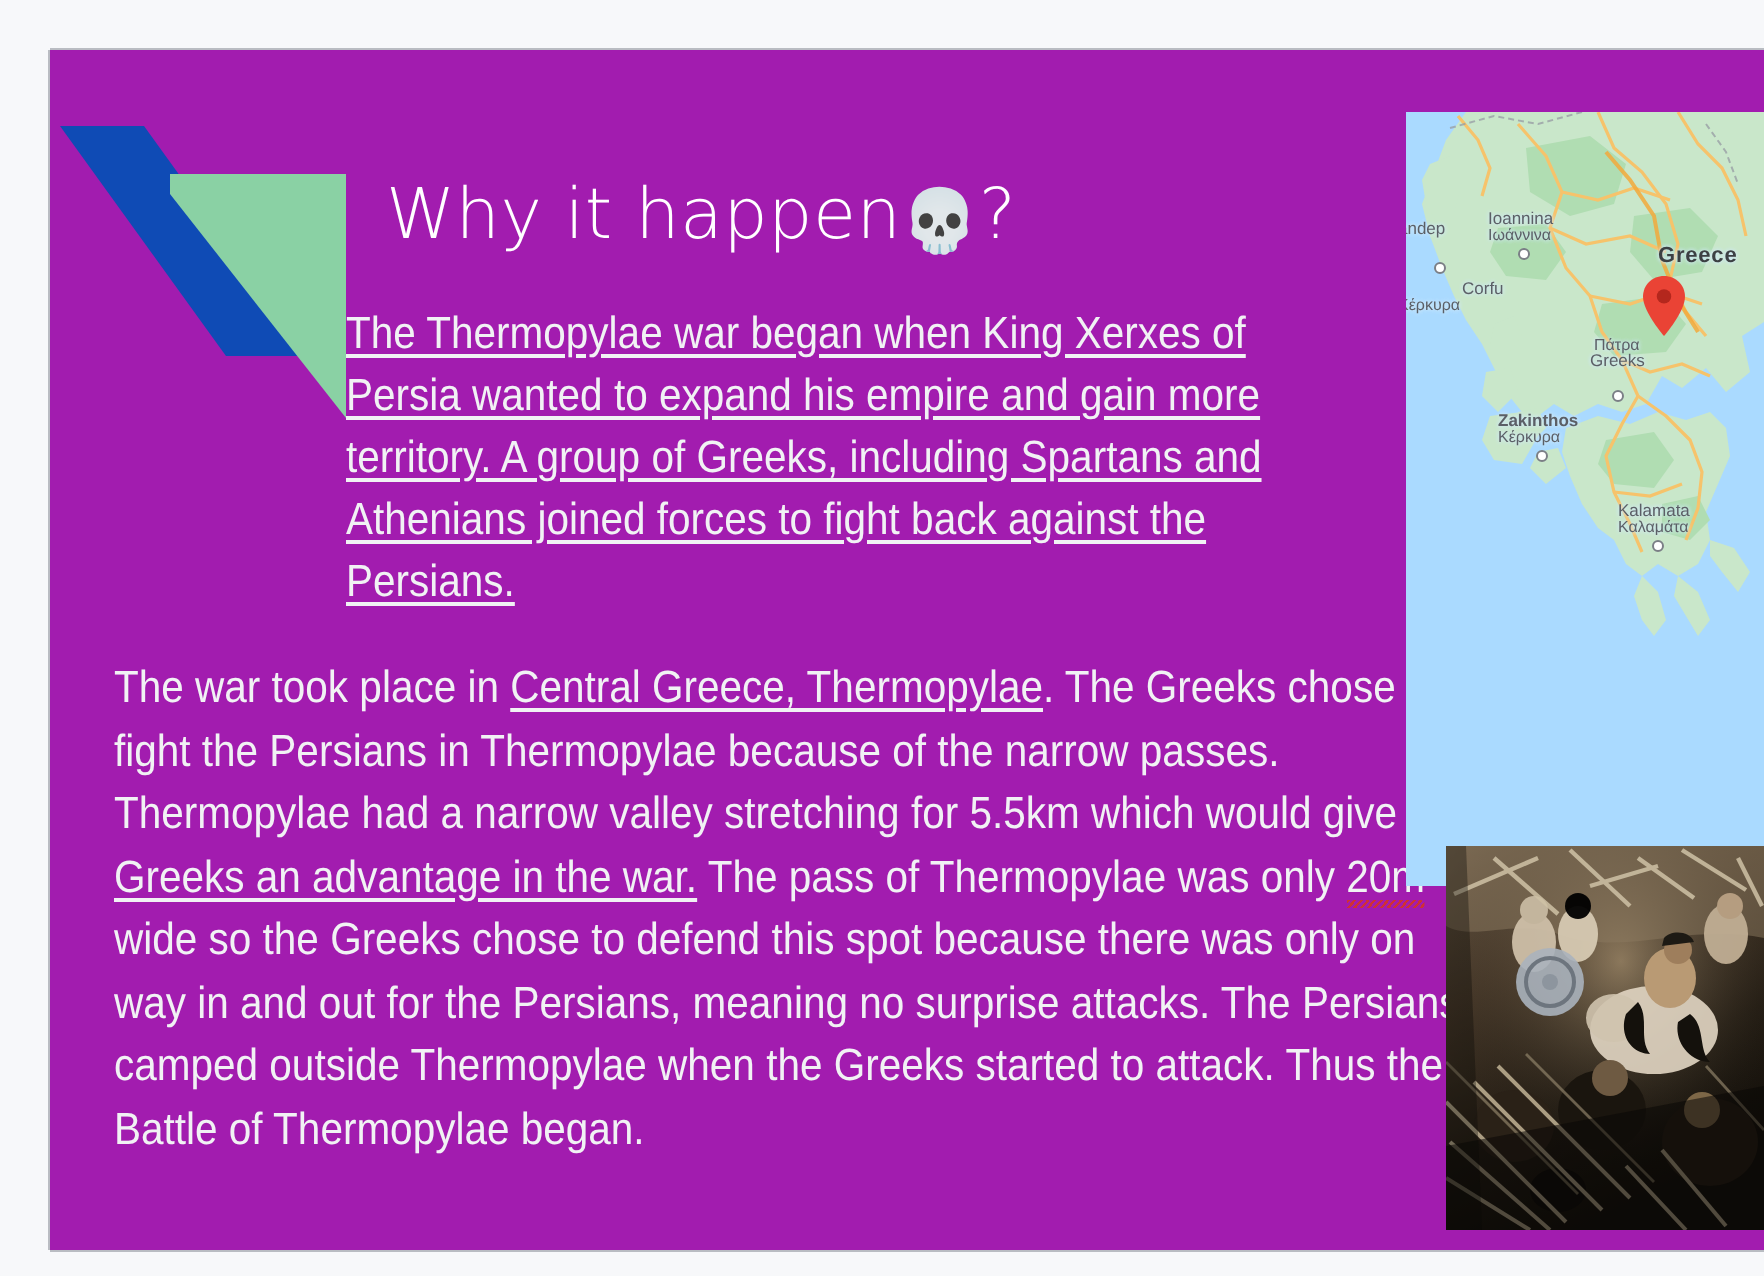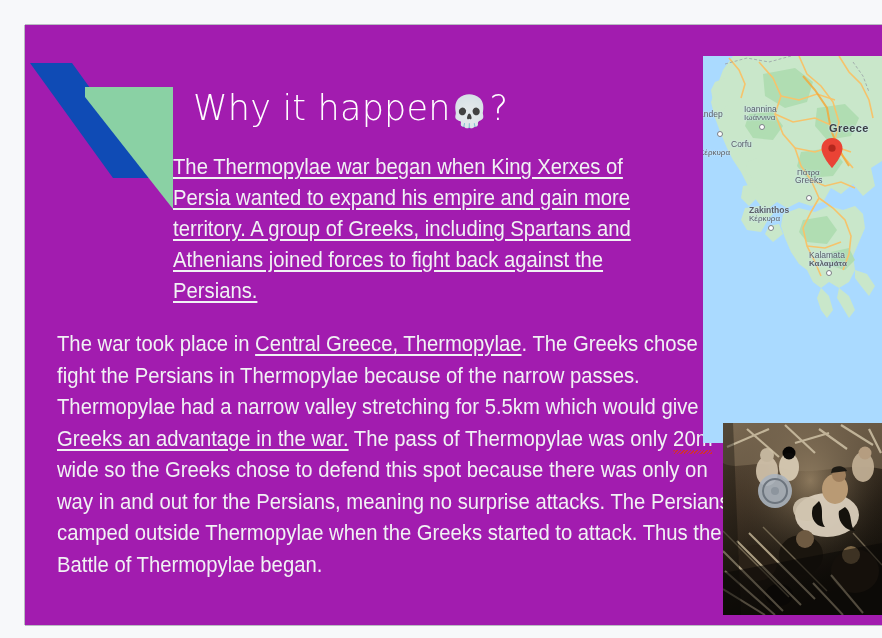--- a/index.html
+++ b/index.html
@@ -264,21 +264,21 @@
 
       <span class="map-label latin" style="left:92px; top:119px;">Greeks</span>
       <span class="map-label greek" style="left:94px; top:112px;">Πάτρα</span>
       <span class="city-dot" style="left:103px; top:139px;"></span>
 
       <span class="map-label latin" style="left:46px; top:149px;font-weight:bold;">Zakinthos</span>
       <span class="map-label greek" style="left:46px; top:158px;">Κέρκυρα</span>
       <span class="city-dot" style="left:65px; top:169px;"></span>
 
       <span class="map-label latin" style="left:106px; top:194px;text-align:center;">Kalamata</span>
-      <span class="map-label greek" style="left:106px; top:203px;font-weight:bold;">Καλαμάτα</span>
+      <span class="map-label greek" style="left:106px; top:203px;">Καλαμάτα</span>
       <span class="city-dot" style="left:123px; top:214px;"></span>
 
       <svg id="map-pin" viewBox="0 0 22 30">
         <path d="M11,0 C5,0 0.5,4.5 0.5,10.4 C0.5,18 11,30 11,30 C11,30 21.5,18 21.5,10.4 C21.5,4.5 17,0 11,0 Z" fill="#ea4335"></path>
         <circle cx="11" cy="10.2" r="3.6" fill="#b4271d"></circle>
       </svg>
     </div>
 
     <div id="painting-image">
       <svg width="159" height="192" viewBox="0 0 159 192">

